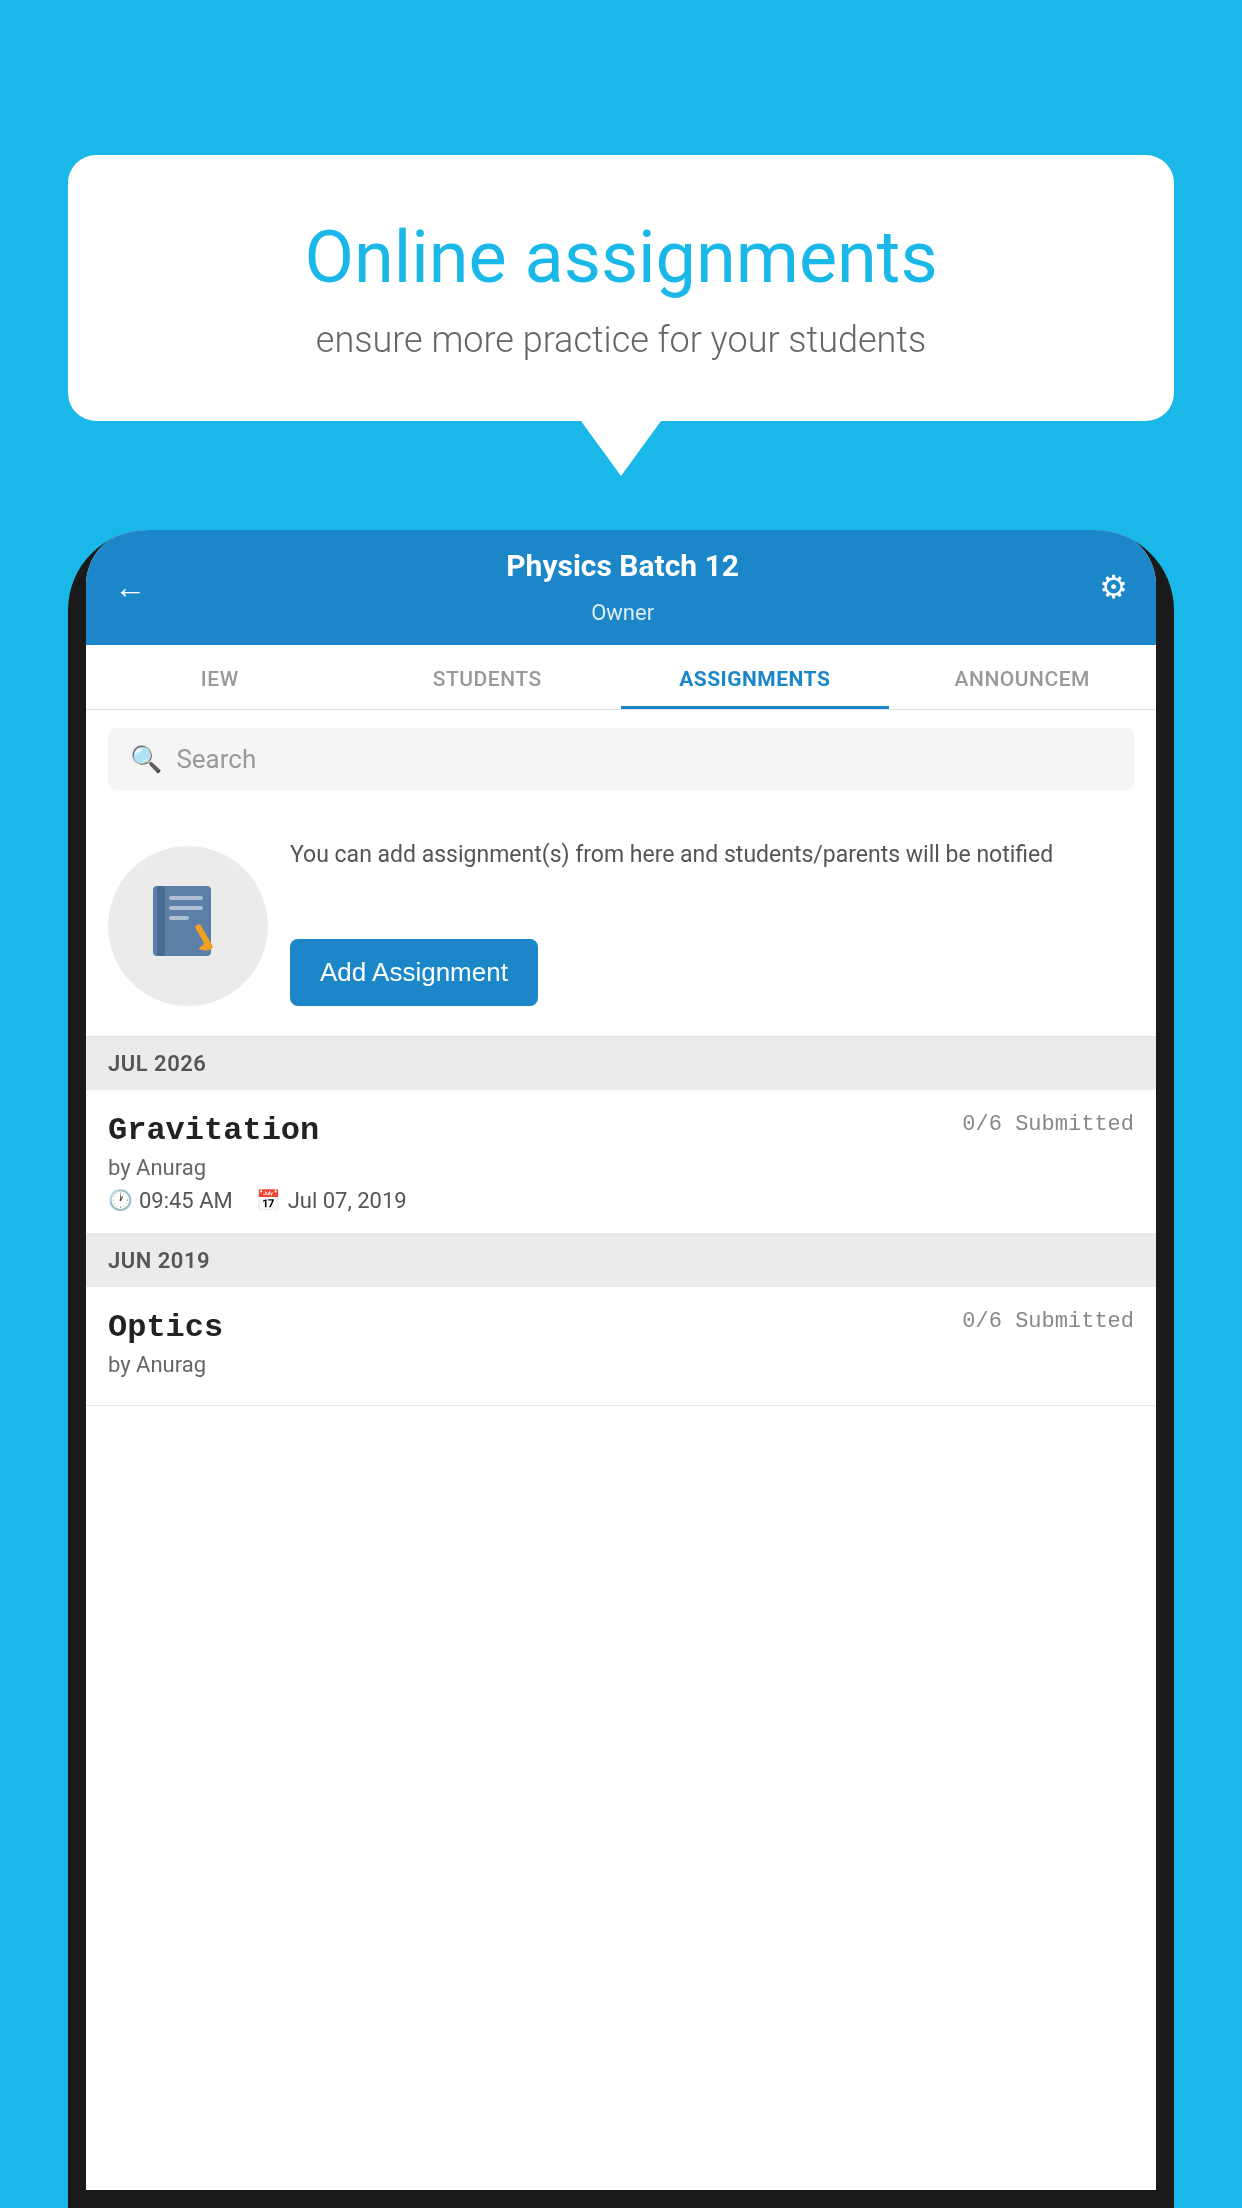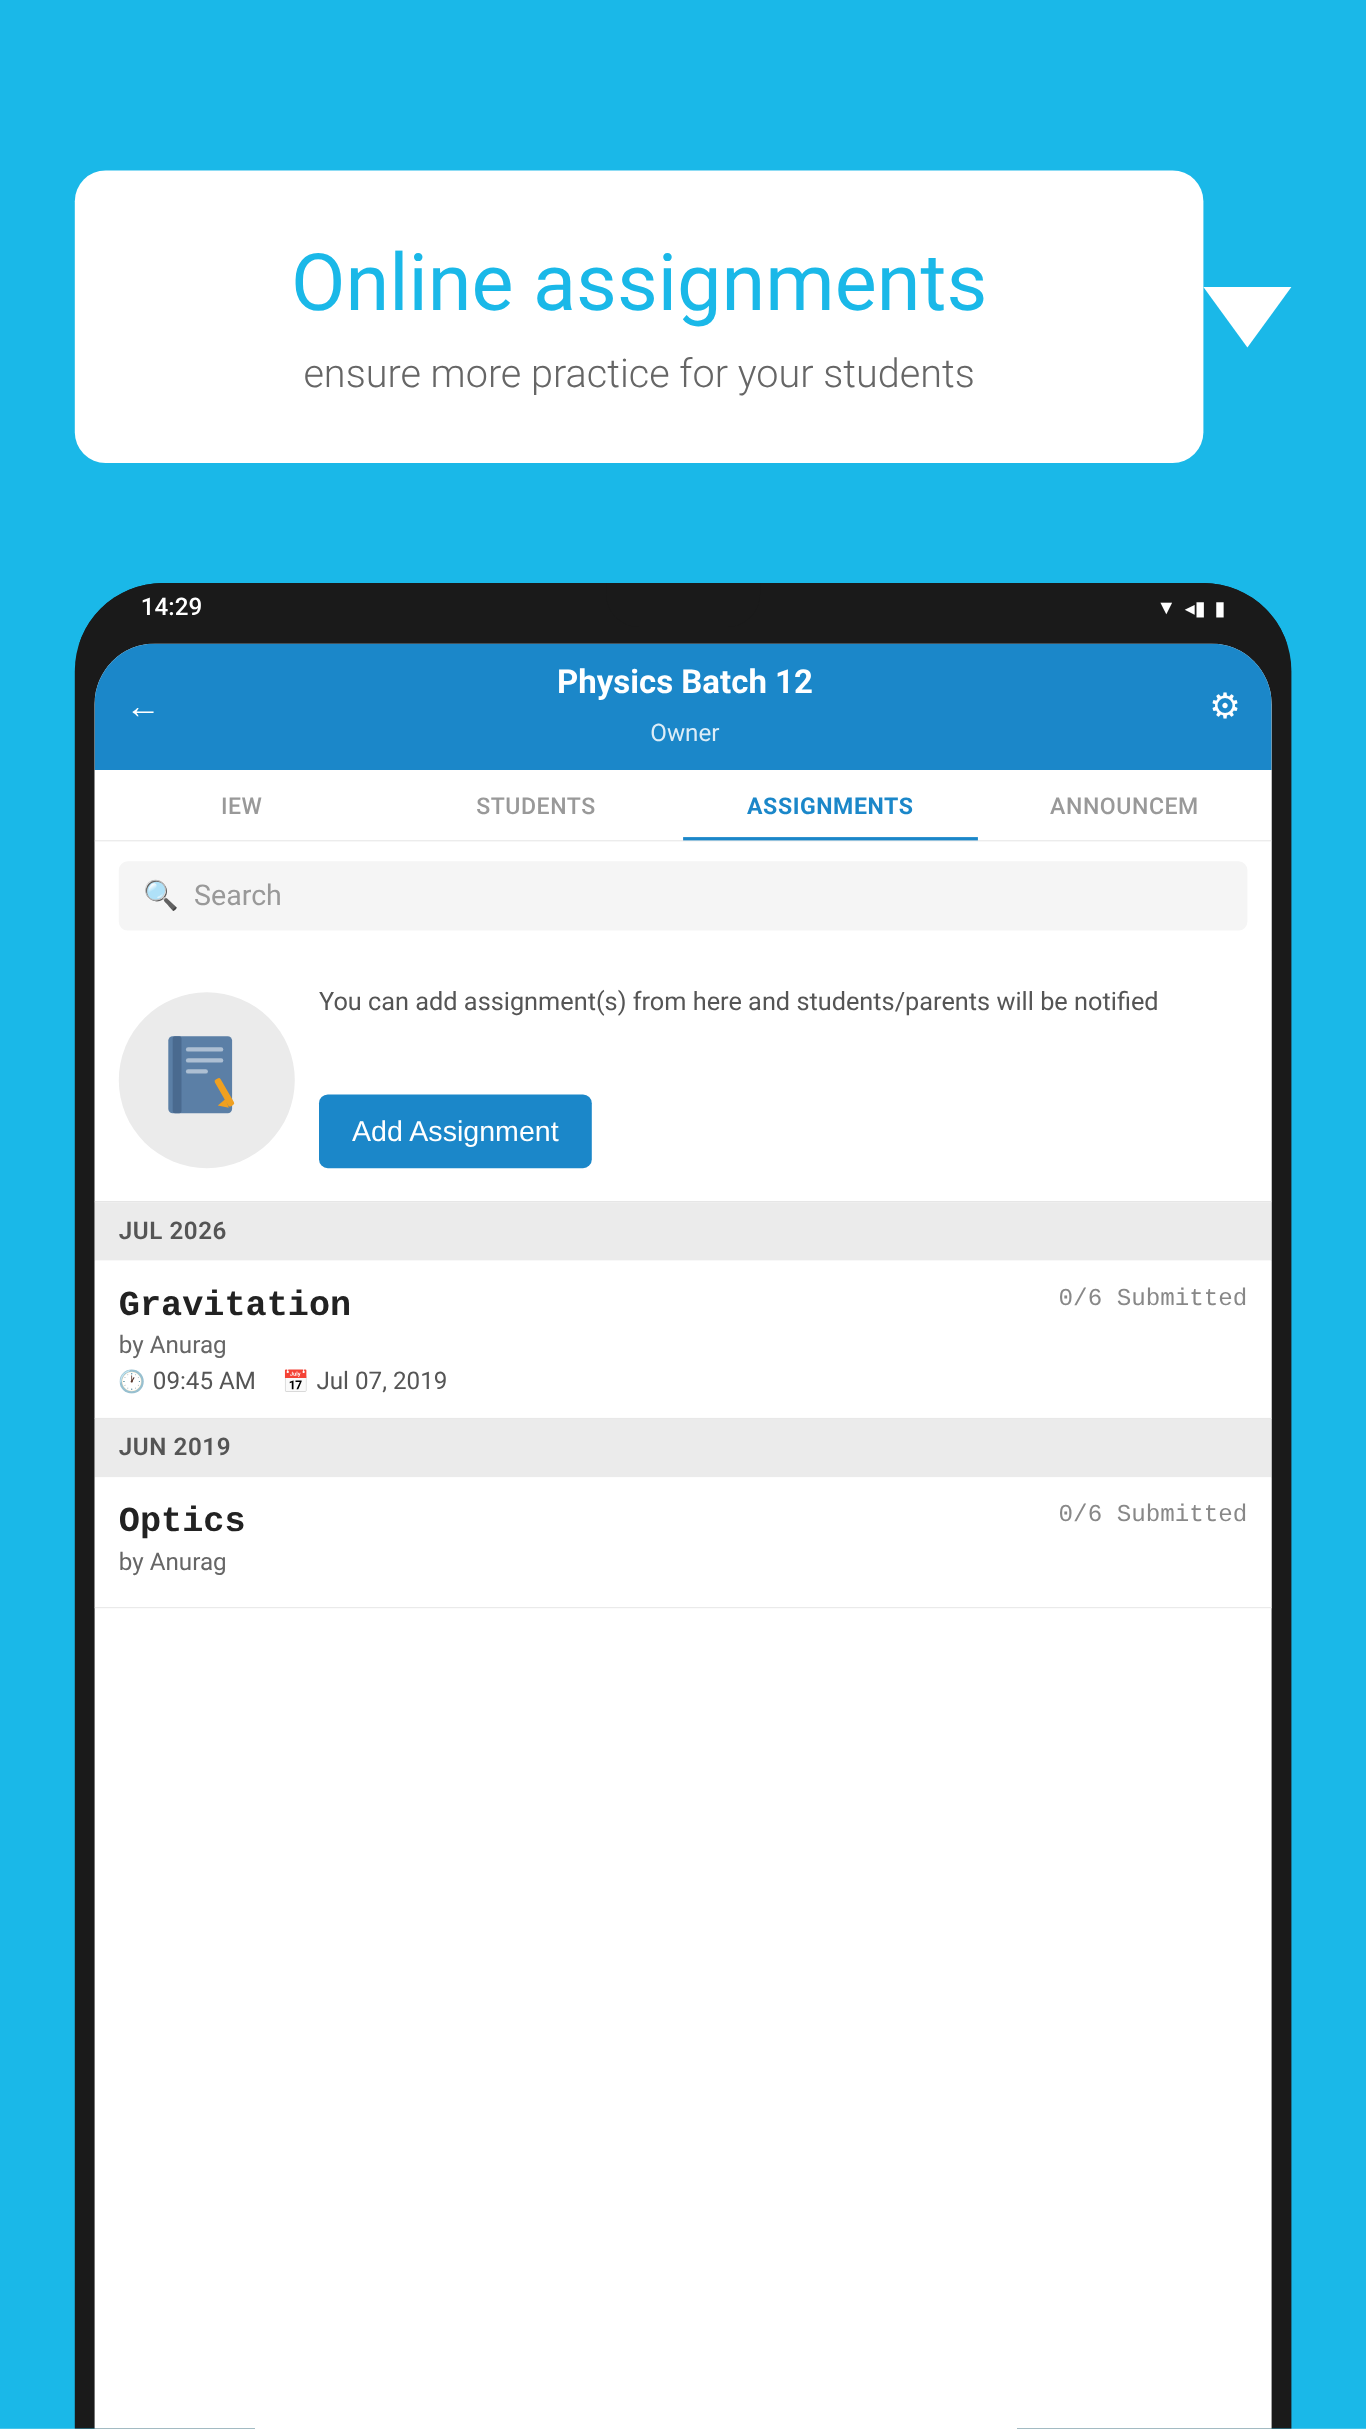--- a/index.html
+++ b/index.html
@@ -12,21 +12,21 @@
       position: relative;
     }
 
     
     .speech-bubble-container {
       position: absolute;
       top: 155px;
       left: 68px;
       right: 68px;
       display: flex;
-      flex-direction: row;
+      flex-direction: column;
       align-items: center;
     }
     .speech-bubble {
       background: white;
       border-radius: 28px;
       padding: 60px 80px;
       text-align: center;
       position: relative;
       width: 100%;
     }
@@ -271,31 +271,20 @@
 <div class="speech-bubble-container">
   <div class="speech-bubble">
     <div class="speech-bubble-title">Online assignments</div>
     <div class="speech-bubble-subtitle">ensure more practice for your students</div>
   </div>
   <div class="speech-bubble-arrow"></div>
 </div>
 
 <div class="phone-frame">
 
-  <div style="background:#1a1a1a; height:55px; position:relative; border-radius:55px 55px 0 0;">
-    <div class="notch"></div>
-    <div style="display:flex; justify-content:space-between; align-items:center; padding:10px 60px 0; position:relative; z-index:5;">
-      <span style="color:white; font-size:22px; font-weight:500;">14:29</span>
-      <div style="display:flex; gap:8px; align-items:center;">
-        <span style="color:white; font-size:18px;">▼</span>
-        <span style="color:white; font-size:18px;">◂▮</span>
-        <span style="color:white; font-size:18px;">▮</span>
-      </div>
-    </div>
-  </div>
 
   <div class="phone-screen">
 
     <div class="app-header">
       <span class="header-back">←</span>
       <div class="header-title-group">
         <div class="header-title">Physics Batch 12</div>
         <div class="header-subtitle">Owner</div>
       </div>
       <span class="header-settings">⚙</span>

